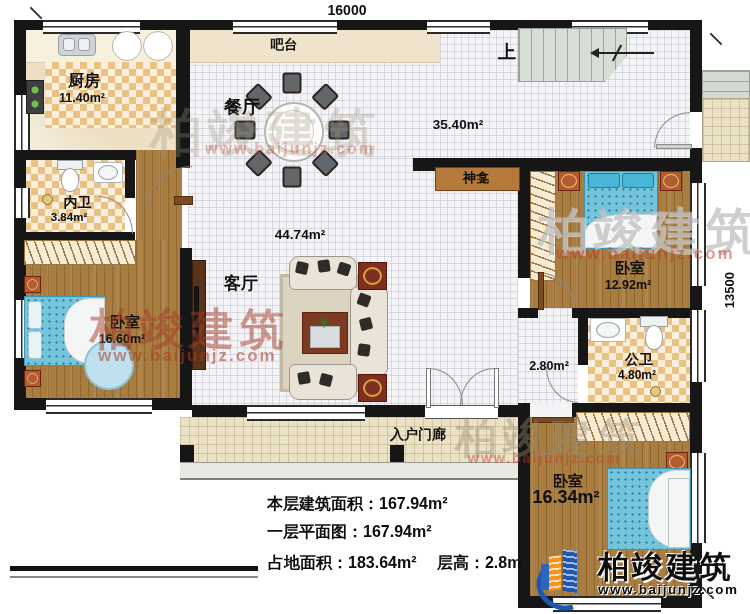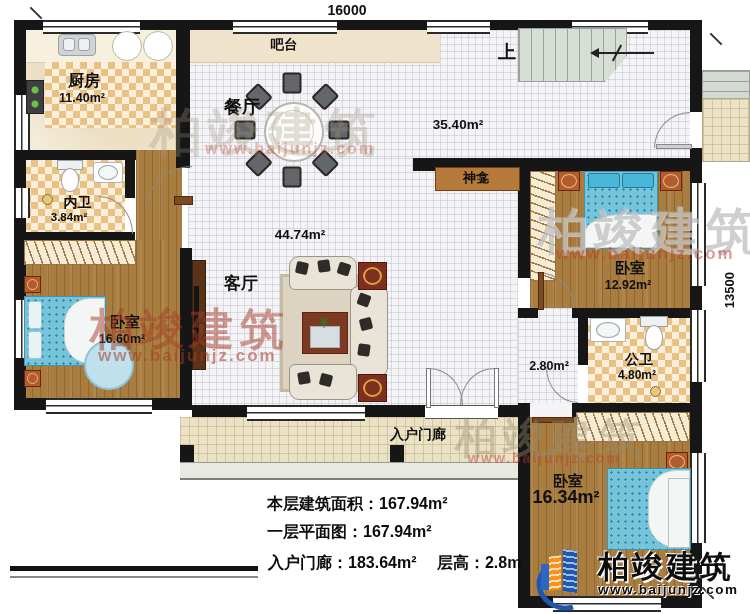--- a/index.html
+++ b/index.html
@@ -244,21 +244,21 @@
   <div class="abs" style="left:10px;top:566px;width:248px;height:5px;background:#111;"></div>
   <div class="abs" style="left:10px;top:576px;width:248px;height:2px;background:#888;"></div>
 
   <div class="stat-line" style="left:267px;top:494px;">
     <span>本层建筑面积：</span><span>167.94m²</span>
   </div>
   <div class="stat-line" style="left:267px;top:522px;">
     <span>一层平面图：</span><span>167.94m²</span>
   </div>
   <div class="stat-line" style="left:268px;top:553px;">
-    <span>入户门廊：</span><span>183.64m²</span>
+    <span>占地面积：</span><span>183.64m²</span>
     <span style="margin-left:16px;"><span>层高：</span><span>2.8m</span></span>
   </div>
 
   <div class="abs" style="left:536px;top:546px;width:58px;height:54px;">
     <div class="abs" style="left:0px;top:16px;width:44px;height:38px;border:5px solid #1d57b0;border-top-color:transparent;border-right-color:transparent;border-radius:50%;transform:rotate(25deg);"></div>
     <div class="abs" style="left:13px;top:10px;width:12px;height:34px;background:#f7941d;transform:skewY(-8deg);background-image:repeating-linear-gradient(rgba(255,255,255,.7) 0 2px,transparent 2px 6px);"></div>
     <div class="abs" style="left:27px;top:4px;width:14px;height:42px;background:#1d57b0;transform:skewY(8deg);background-image:repeating-linear-gradient(rgba(255,255,255,.6) 0 2px,transparent 2px 6px);"></div>
     <div class="abs" style="left:5px;top:18px;width:8px;height:26px;background:#2a66c2;"></div>
   </div>
   <div class="abs" style="left:598px;top:546px;font-size:31px;font-weight:bold;color:#0d0d0d;letter-spacing:3px;text-shadow:1.5px 1.5px 0 #fff,-1px -1px 0 #fff;">柏竣建筑</div>

